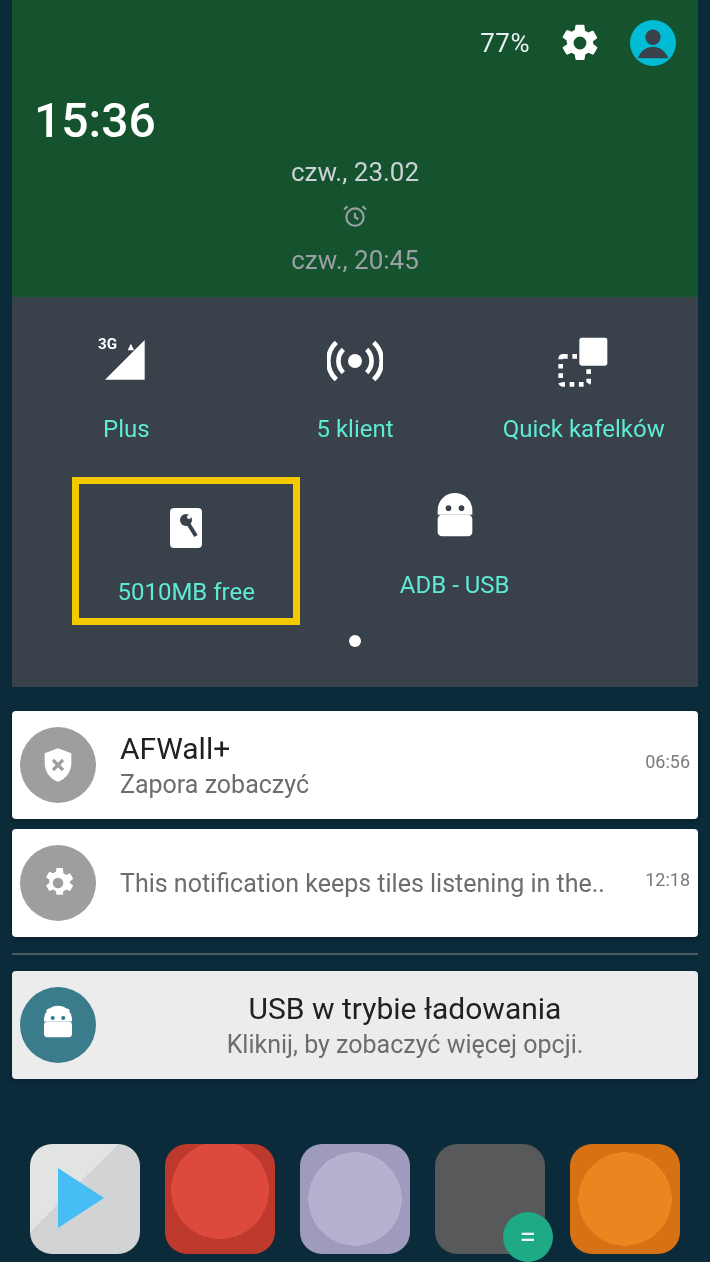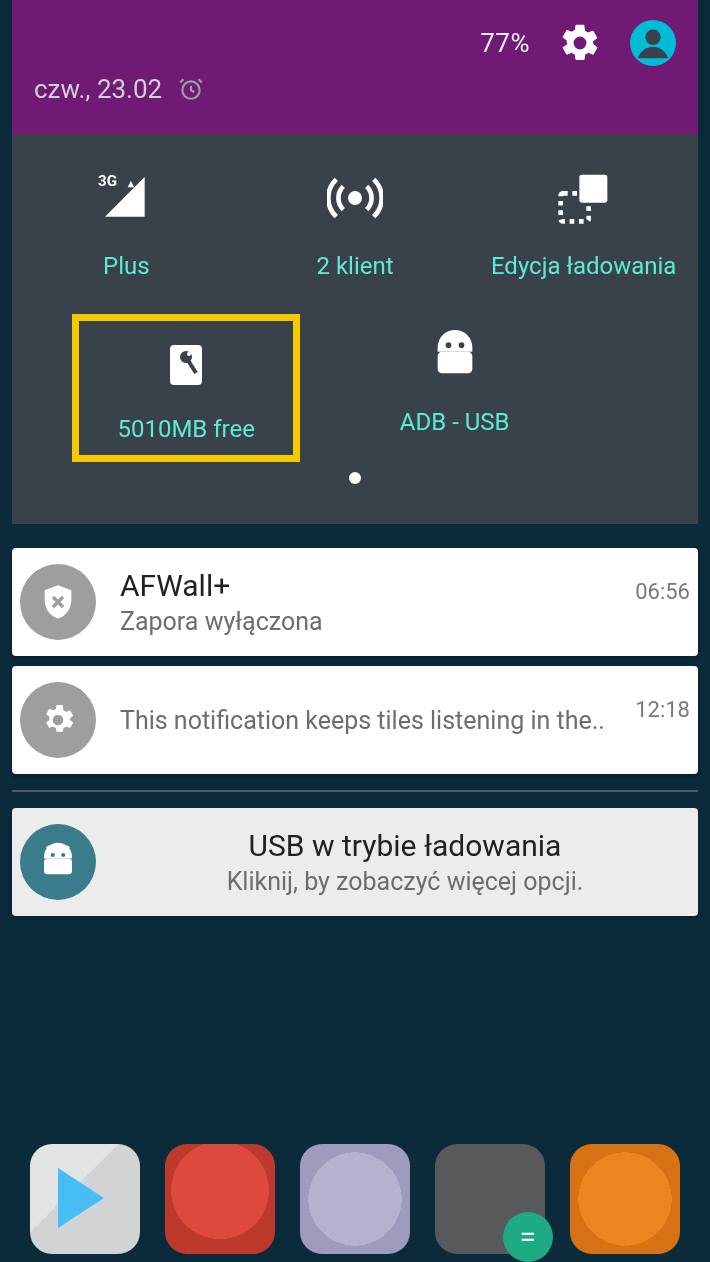--- a/index.html
+++ b/index.html
@@ -15,34 +15,34 @@
   .app-tomato { background: radial-gradient(circle at 50% 42%, #e84b3c 0 58%, #c63a2c 58% 100%); border-radius: 50%; }
   .app-clock  { background: radial-gradient(circle at 50% 50%, #beb8d6 0 60%, #a7a1c3 60% 100%); border-radius: 50%; }
   .app-calc   { background:#5c5c5c; border-radius:18px; position:relative; }
   .app-calc::after { content:"="; position:absolute; right:-8px; bottom:-8px; width:50px; height:50px; border-radius:50%; background:#1fb18a; color:#fff; font-size:30px; line-height:50px; text-align:center; }
   .app-pa     { background: radial-gradient(circle at 50% 50%, #f68a1e 0 60%, #e17612 60% 100%); border-radius:50%; }
 
   
   .shade { position: absolute; left: 12px; right: 12px; top: 0; }
 
   .panel-top {
-    background: #701a75;
+    background: #14532d;
     border-radius: 0;
-    padding: 20px 22px 30px;
+    padding: 20px 22px 22px;
     color: #e8e8e8;
   }
   .top-row { display:flex; align-items:center; justify-content:flex-end; gap: 28px; }
   .battery { font-size: 26px; color: #eceff1; letter-spacing: .5px; }
   .gear-icon svg, .avatar svg { display:block; }
   .gear-icon { color:#fff; }
   .avatar { color:#00bcd4; }
 
   .clock-row { margin-top: 26px; }
   .clock { font-size: 48px; font-weight: 500; color:#fff; }
-  .date-row { margin-top: 8px; display:flex; align-items:center; gap: 16px; font-size: 26px; color:#cdd2d6; }
+  .date-row { margin-top: 8px; display:flex; align-items:center; gap: 16px; font-size: 26px; color:#cdd2d6;flex-direction:column; }
   .alarm-icon { color:#9aa0a4; display:inline-flex; }
   .alarm-time { color:#9aa0a4; }
 
   .panel-tiles {
     background: #39424a;
     padding: 30px 0 40px;
     color:#e8e8e8;
   }
   .tiles-row { display:flex; }
   .tile { flex:1 1 0; display:flex; flex-direction:column; align-items:center; gap:26px; padding: 6px 8px; }
@@ -59,21 +59,21 @@
   .card {
     background:#fff; border-radius:4px; box-shadow:0 2px 4px rgba(0,0,0,.25);
     display:flex; align-items:center; padding: 16px 8px; gap: 24px;
   }
   .card.subtle { background:#ececec;text-align:center; }
   .notif-icon { width:76px; height:76px; border-radius:50%; background:#9e9e9e; color:#fff; display:flex; align-items:center; justify-content:center; flex:0 0 auto; }
   .notif-icon.teal { background:#3a7b8c; }
   .notif-body { flex:1 1 auto; min-width:0; }
   .notif-title { font-size:30px; color:#212121; margin-bottom:4px; white-space:nowrap; overflow:hidden; text-overflow:ellipsis; }
   .notif-text  { font-size:25px; color:#6d6d6d; white-space:nowrap; overflow:hidden; text-overflow:ellipsis; }
-  .notif-time  { font-size:22px; color:#7a7a7a; align-self:flex-start; margin-top:15px; }
+  .notif-time  { font-size:18px; color:#7a7a7a; align-self:flex-start; margin-top:24px; }
 
   .divider { height:2px; background:#4b5a64; margin: 6px 0; }
 
   
   svg { width:100%; height:100%; }
 </style>
 </head>
 <body>
 
 <div class="home-bg">
@@ -98,28 +98,32 @@
       </span>
       <span class="avatar" style="width:46px;height:46px">
         <svg viewBox="0 0 24 24">
             <circle cx="12" cy="12" r="12" fill="currentColor"></circle>
             <circle cx="12" cy="9" r="4" fill="#39424a"></circle>
             <path d="M4 20c1.5-4 5-6 8-6s6.5 2 8 6" fill="#39424a"></path>
           </svg>
       </span>
     </div>
 
+    <div class="clock-row">
+      <div class="clock">15:36</div>
+    </div>
     <div class="date-row">
       <span>czw., 23.02</span>
       <span class="alarm-icon" style="width:26px;height:26px">
         <svg viewBox="0 0 24 24" fill="none" stroke="currentColor" stroke-width="2">
             <circle cx="12" cy="13" r="8"></circle>
             <path d="M12 9v4l3 2M5 3 2 6M19 3l3 3"></path>
           </svg>
       </span>
+      <span class="alarm-time">czw., 20:45</span>
     </div>
   </div>
 
   <div class="panel-tiles">
     <div class="tiles-row">
       <div class="tile">
         <div class="tile-icon">
           <svg viewBox="0 0 48 48">
               <text x="0" y="14" font-size="13" fill="#fff" font-weight="700">3G</text>
               <path d="M6 40 L40 40 L40 6 Z" fill="#fff"></path>
@@ -129,30 +133,30 @@
         <div class="tile-label">Plus</div>
       </div>
       <div class="tile">
         <div class="tile-icon">
           <svg viewBox="0 0 24 24" fill="none" stroke="#fff" stroke-width="2">
               <circle cx="12" cy="12" r="2" fill="#fff"></circle>
               <path d="M7 17a7 7 0 0 1 0-10M17 7a7 7 0 0 1 0 10"></path>
               <path d="M4 20a11 11 0 0 1 0-16M20 4a11 11 0 0 1 0 16"></path>
             </svg>
         </div>
-        <div class="tile-label">2 klient</div>
+        <div class="tile-label">5 klient</div>
       </div>
       <div class="tile">
         <div class="tile-icon">
           <svg viewBox="0 0 24 24" fill="none" stroke="#fff" stroke-width="2">
               <rect x="10" y="2" width="12" height="12" rx="1" fill="#fff" stroke="none"></rect>
               <rect x="2" y="10" width="12" height="12" rx="1" stroke-dasharray="2 2"></rect>
             </svg>
         </div>
-        <div class="tile-label">Edycja ładowania</div>
+        <div class="tile-label">Quick kafelków</div>
       </div>
     </div>
 
     <div class="tiles-row">
       <div class="tile tile-highlight" style="flex:0 0 33.3%; margin-left:60px;">
         <div class="tile-icon" style="width:48px;height:48px">
           <svg viewBox="0 0 24 24" fill="#fff">
               <rect x="4" y="2" width="16" height="20" rx="2"></rect>
               <circle cx="12" cy="8" r="3" fill="#39424a"></circle>
               <circle cx="13.5" cy="6.5" r="1" fill="#fff"></circle>
@@ -184,21 +188,21 @@
 
     <div class="card">
       <div class="notif-icon">
         <svg viewBox="0 0 24 24" style="width:40px;height:40px" fill="#fff">
             <path d="M12 2 4 5v6c0 5 3.4 9.7 8 11 4.6-1.3 8-6 8-11V5l-8-3Z"></path>
             <path d="M9 9l6 6M15 9l-6 6" stroke="#9e9e9e" stroke-width="2"></path>
           </svg>
       </div>
       <div class="notif-body">
         <div class="notif-title">AFWall+</div>
-        <div class="notif-text">Zapora wyłączona</div>
+        <div class="notif-text">Zapora zobaczyć</div>
       </div>
       <div class="notif-time">06:56</div>
     </div>
 
     <div class="card">
       <div class="notif-icon">
         <svg viewBox="0 0 24 24" style="width:40px;height:40px" fill="#fff">
             <path d="M19.14 12.94a7 7 0 0 0 0-1.88l2-1.56-1.9-3.3-2.36.95a7 7 0 0 0-1.63-.95L14.9 3h-3.8l-.36 2.2a7 7 0 0 0-1.63.95l-2.36-.95-1.9 3.3 2 1.56a7 7 0 0 0 0 1.88l-2 1.56 1.9 3.3 2.36-.95c.5.4 1.05.72 1.63.95l.36 2.2h3.8l.36-2.2c.58-.23 1.13-.55 1.63-.95l2.36.95 1.9-3.3-2-1.56ZM12 15.2A3.2 3.2 0 1 1 12 8.8a3.2 3.2 0 0 1 0 6.4Z"></path>
           </svg>
       </div>

